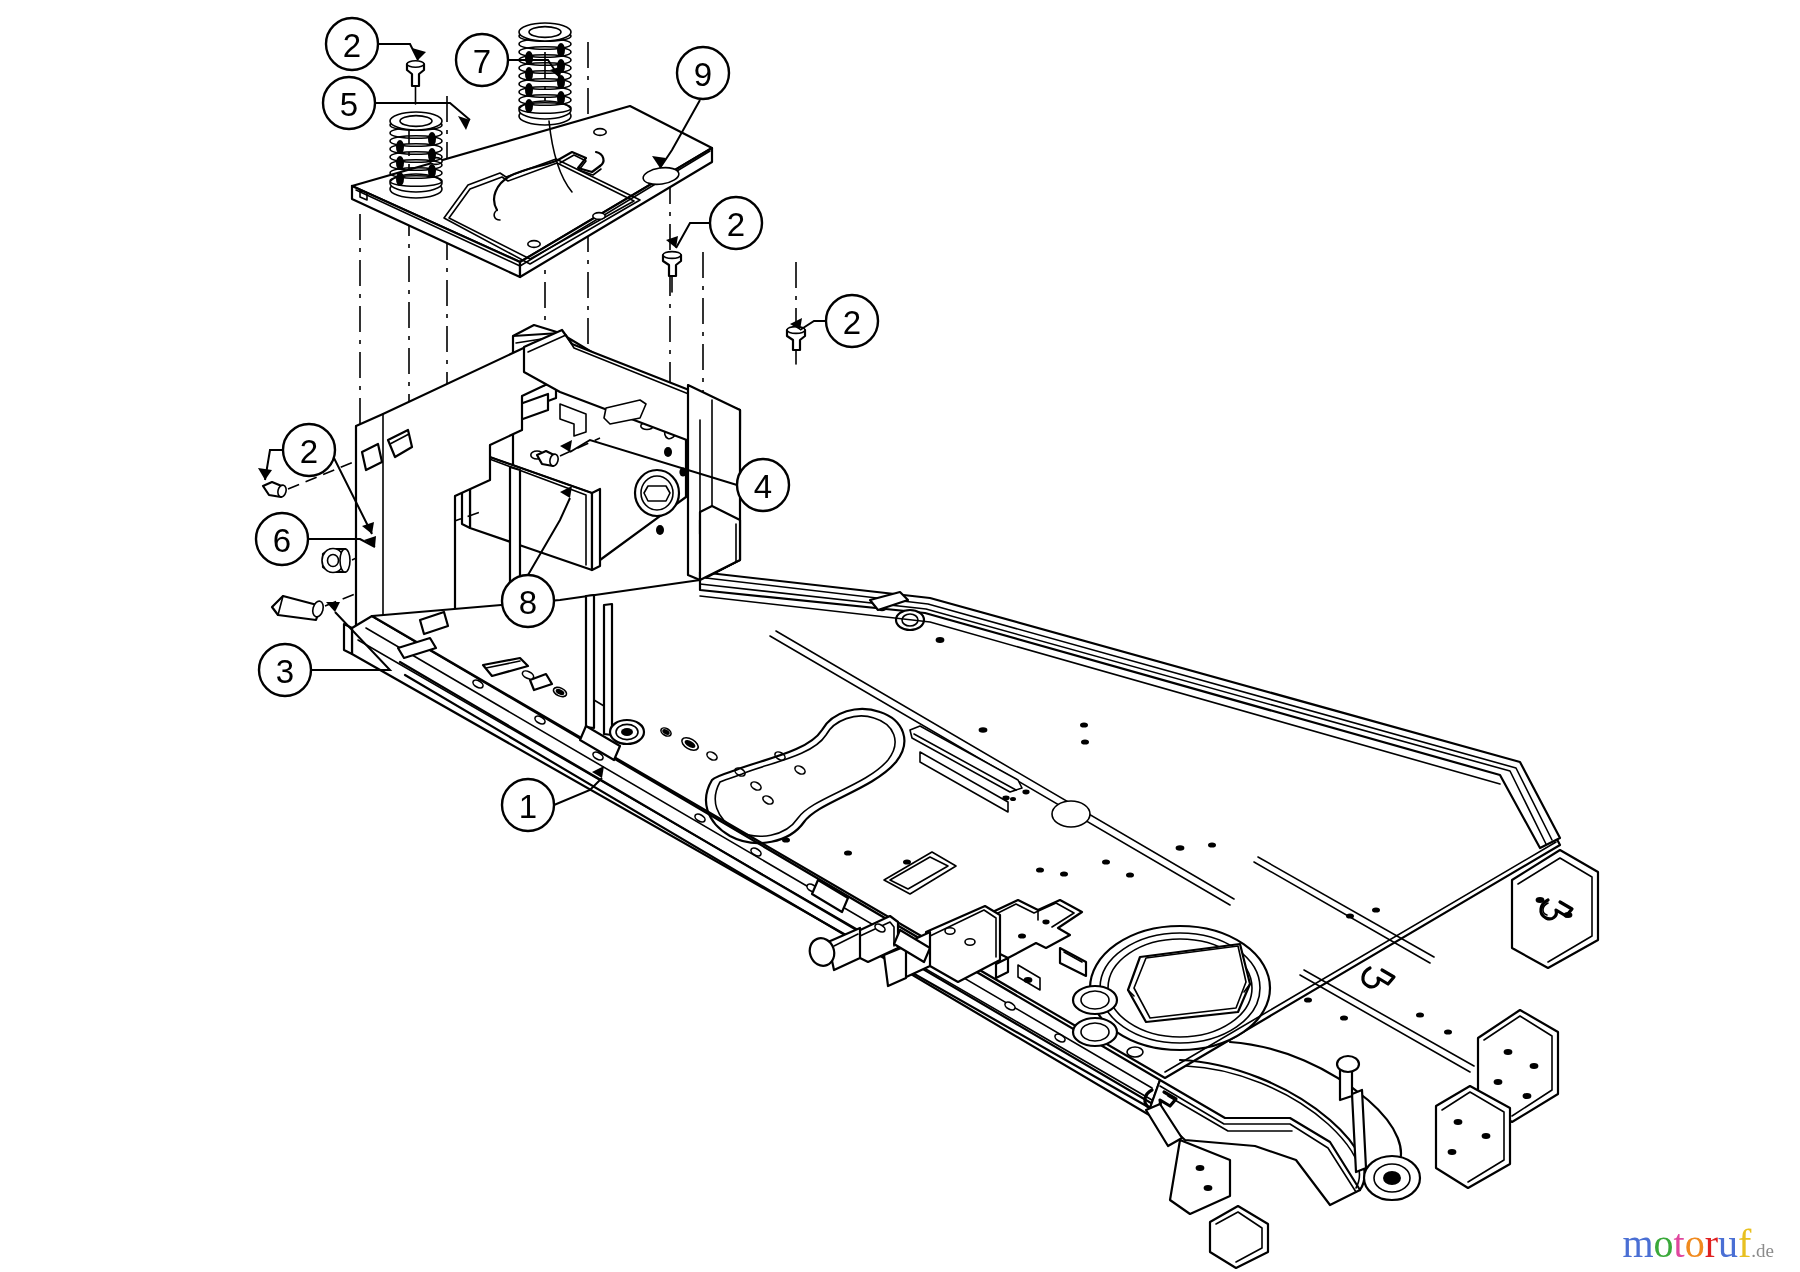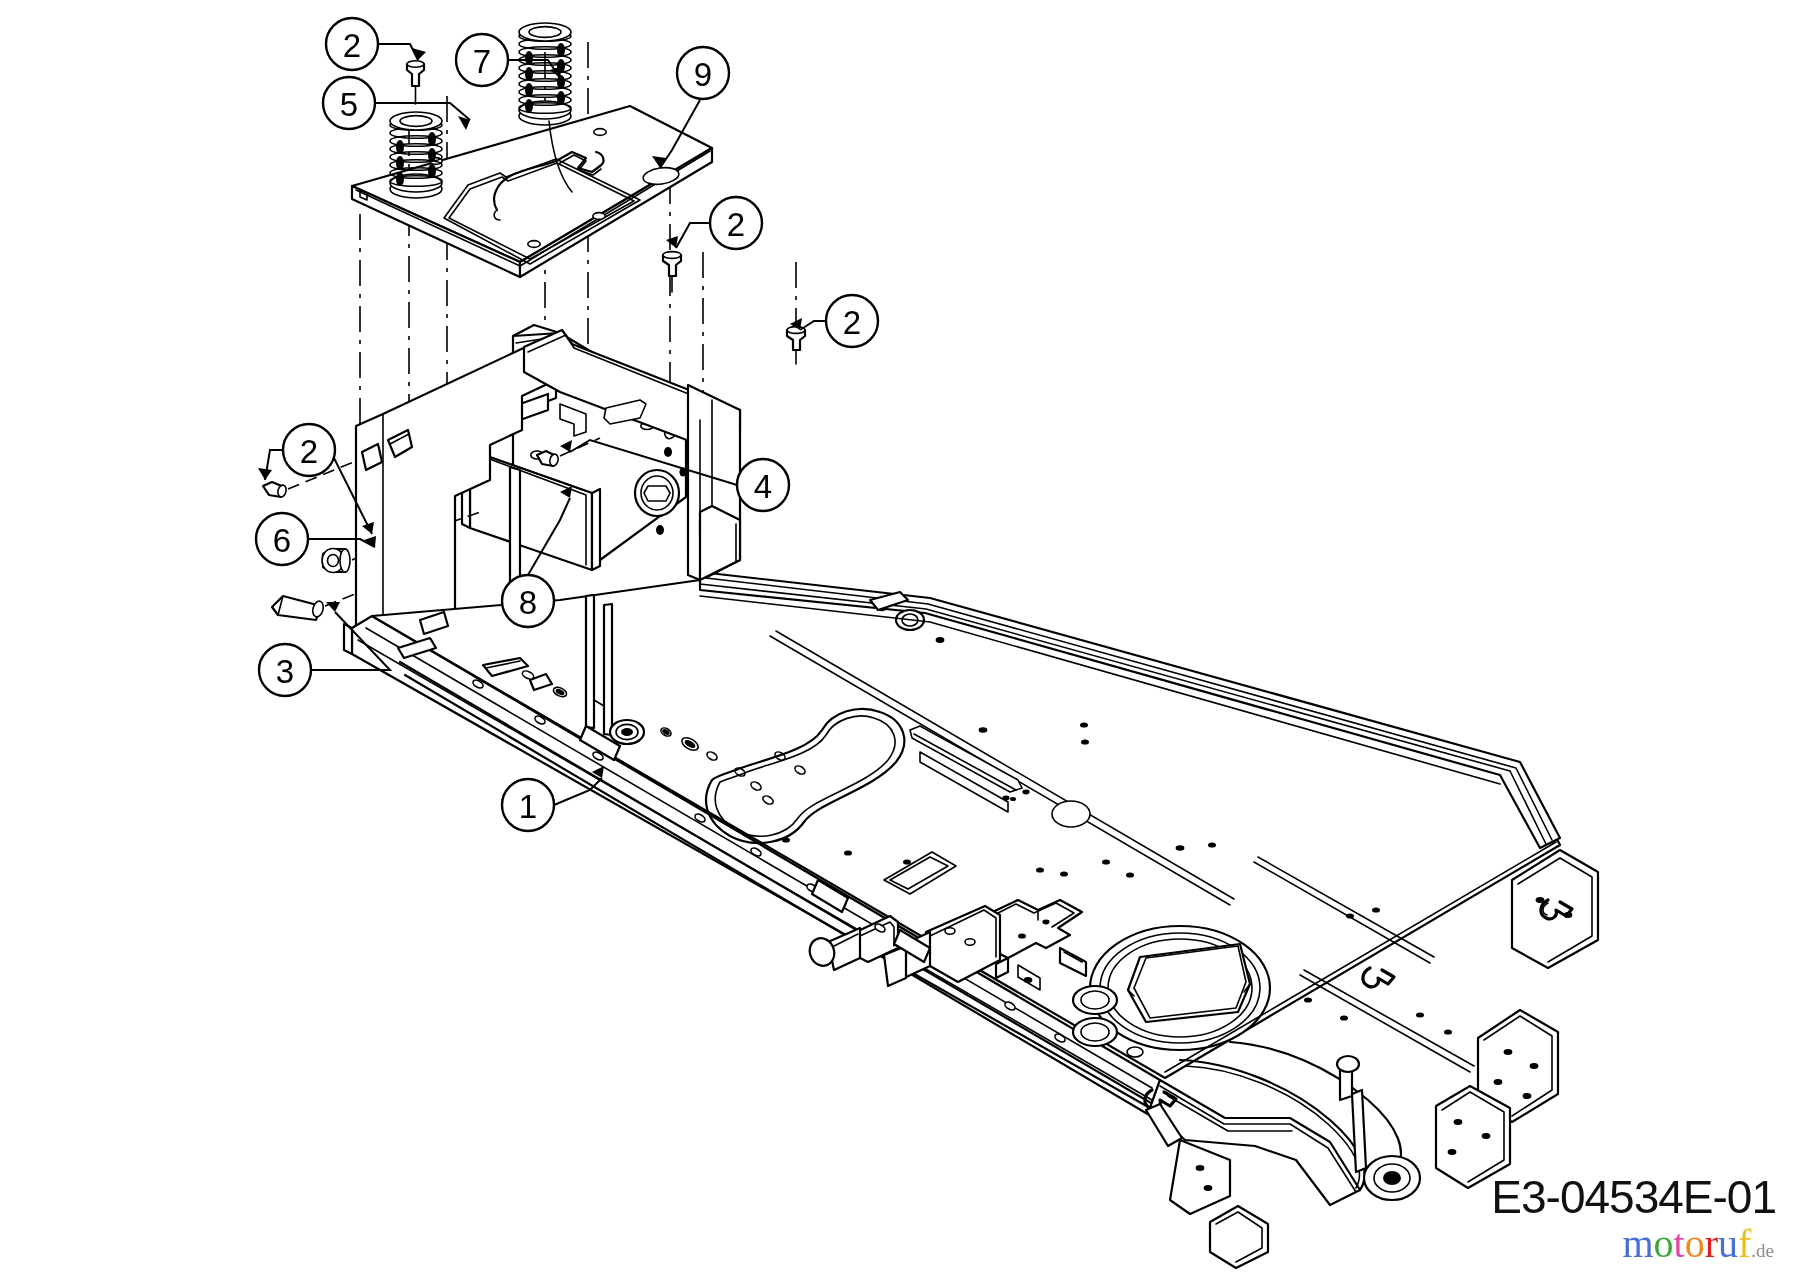--- a/index.html
+++ b/index.html
@@ -581,19 +581,18 @@
           <text x="528" y="602" class="btxt">8</text>
         </g>
         <g>
           <circle cx="703" cy="73" r="26" class="ball"></circle>
           <text x="703" y="74" class="btxt">9</text>
         </g>
       </g>
 
   </svg>
 
-  <div class="partnum">E3-04534E-01</div>
 
   <div class="watermark">
     <span id="wm-letters"><span style="color: rgb(74, 111, 212);">m</span><span style="color: rgb(58, 169, 58);">o</span><span style="color: rgb(224, 71, 158);">t</span><span style="color: rgb(240, 138, 30);">o</span><span style="color: rgb(224, 32, 32);">r</span><span style="color: rgb(74, 111, 212);">u</span><span style="color: rgb(232, 192, 32);">f</span></span><span class="wm-de" id="wm-de" style="color: rgb(139, 139, 139);">.de</span>
   </div>
 
 </div>
 
 </body></html>

